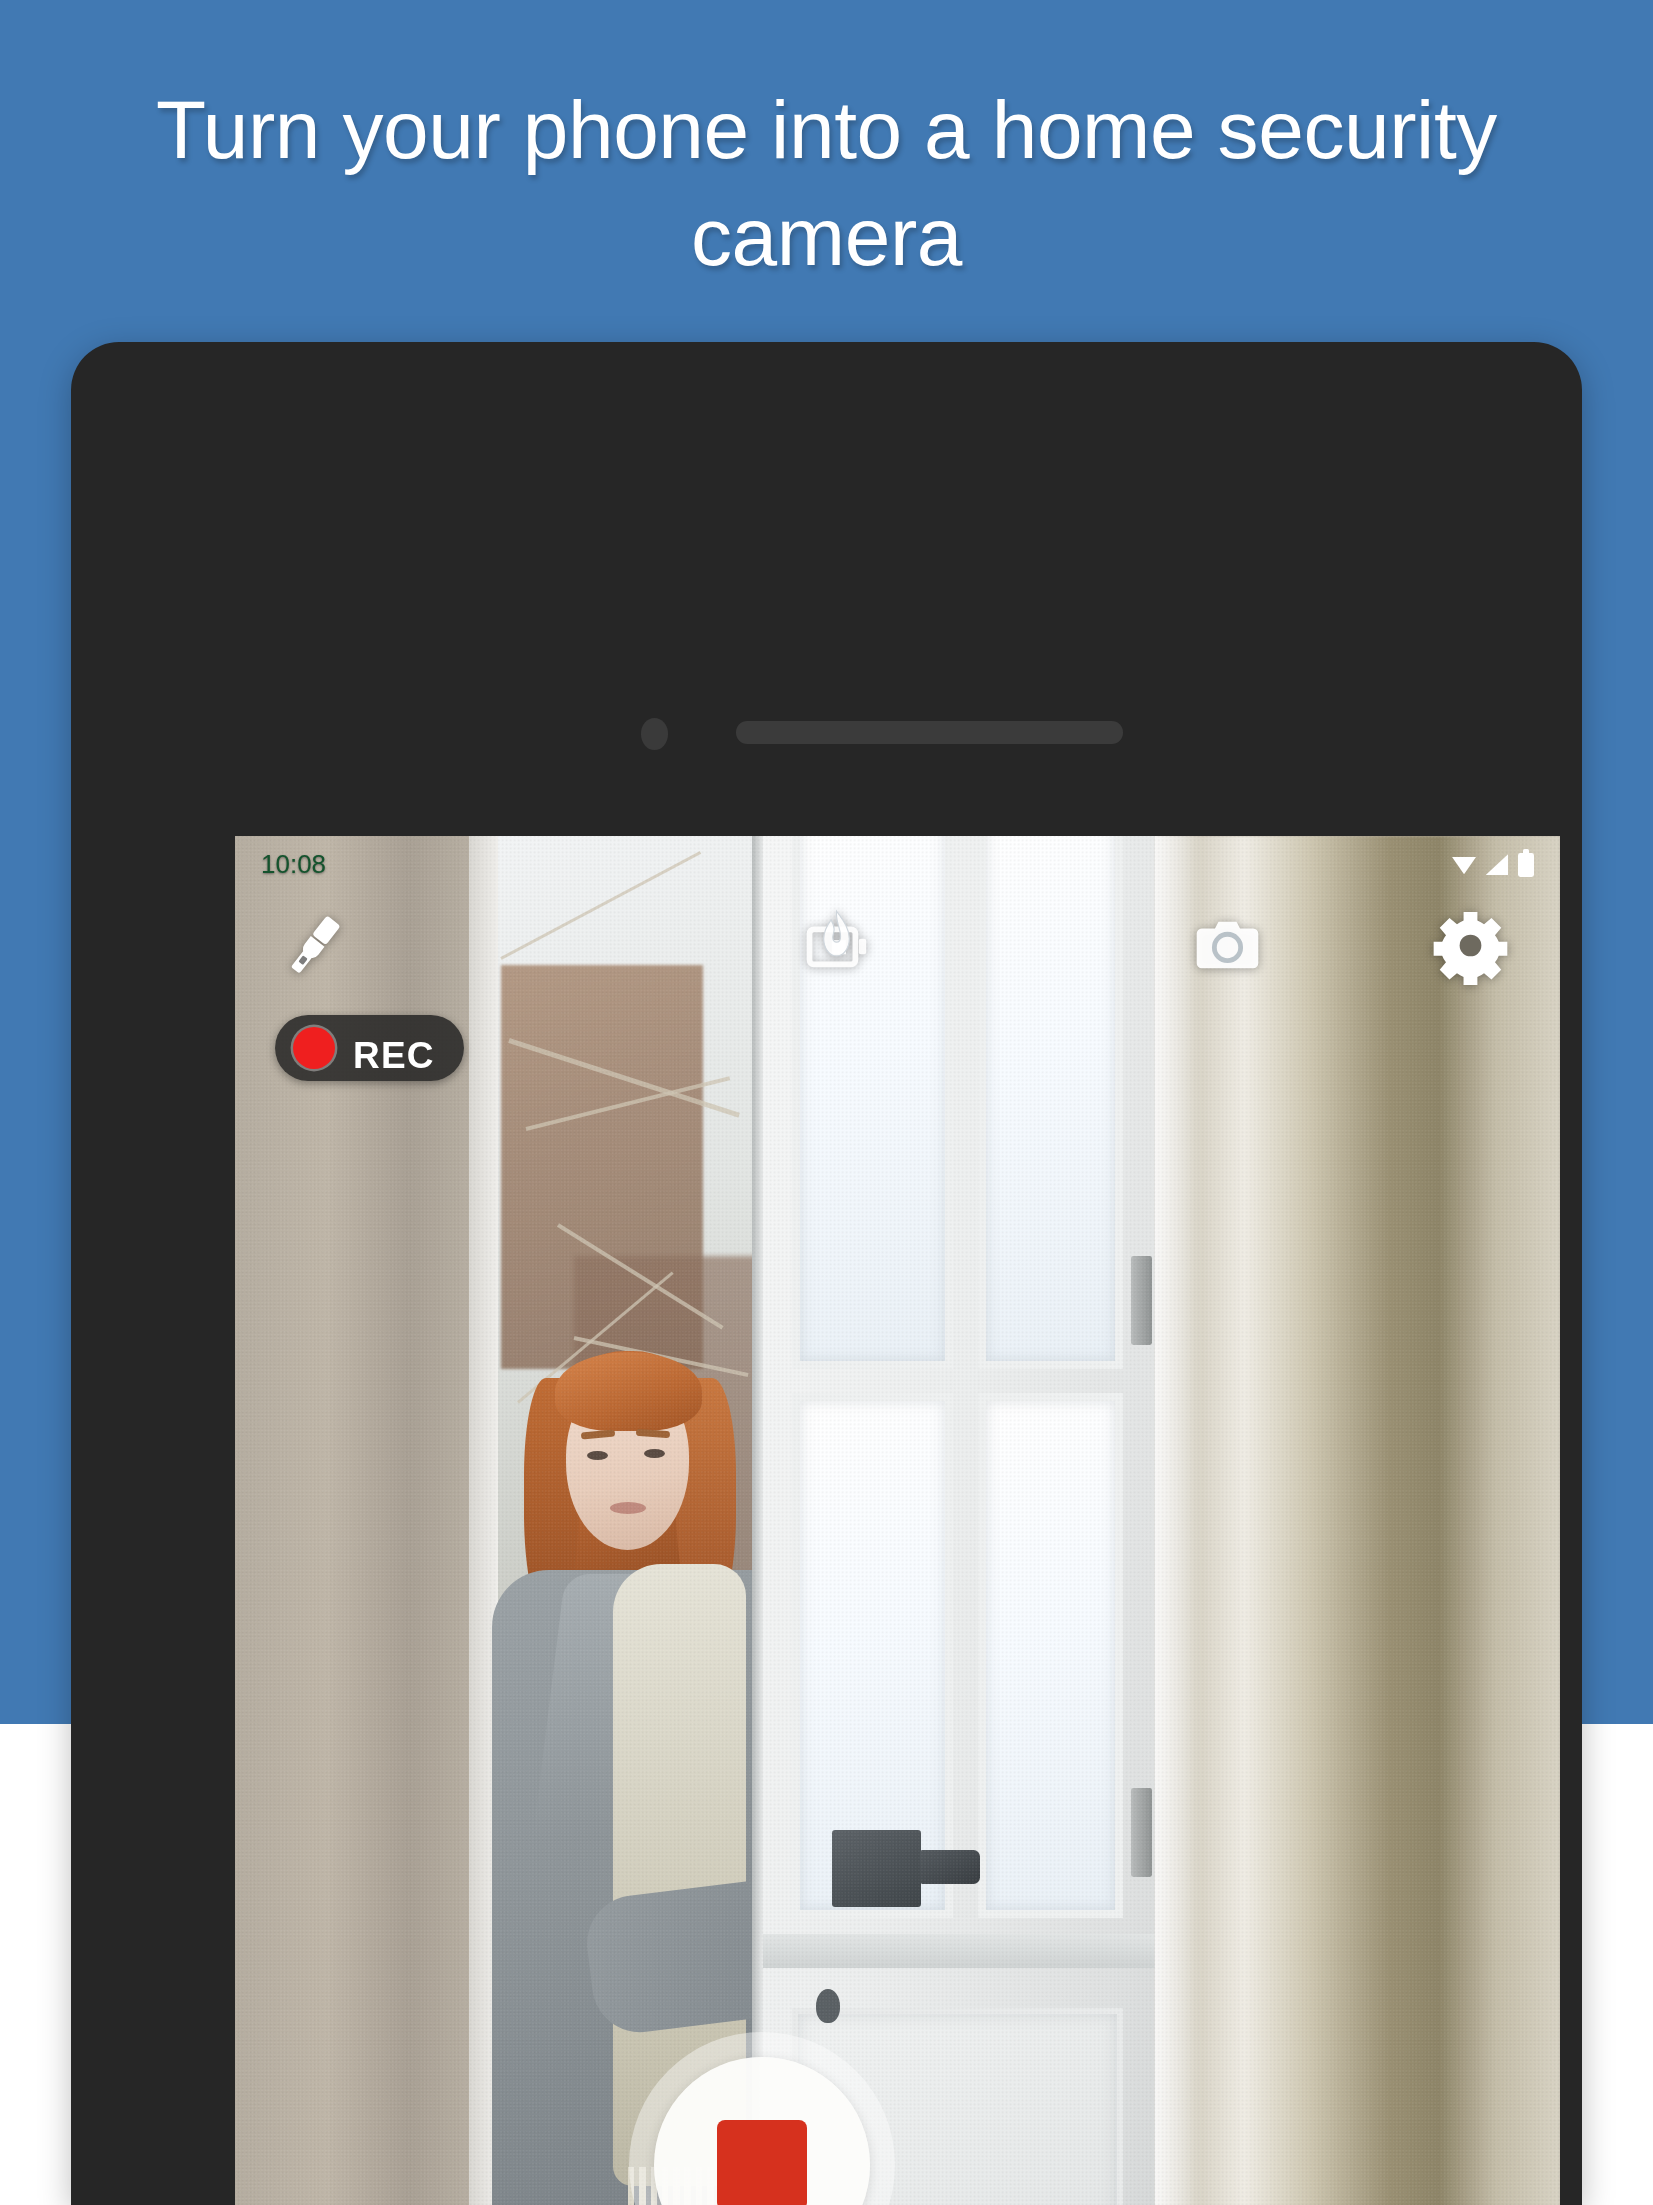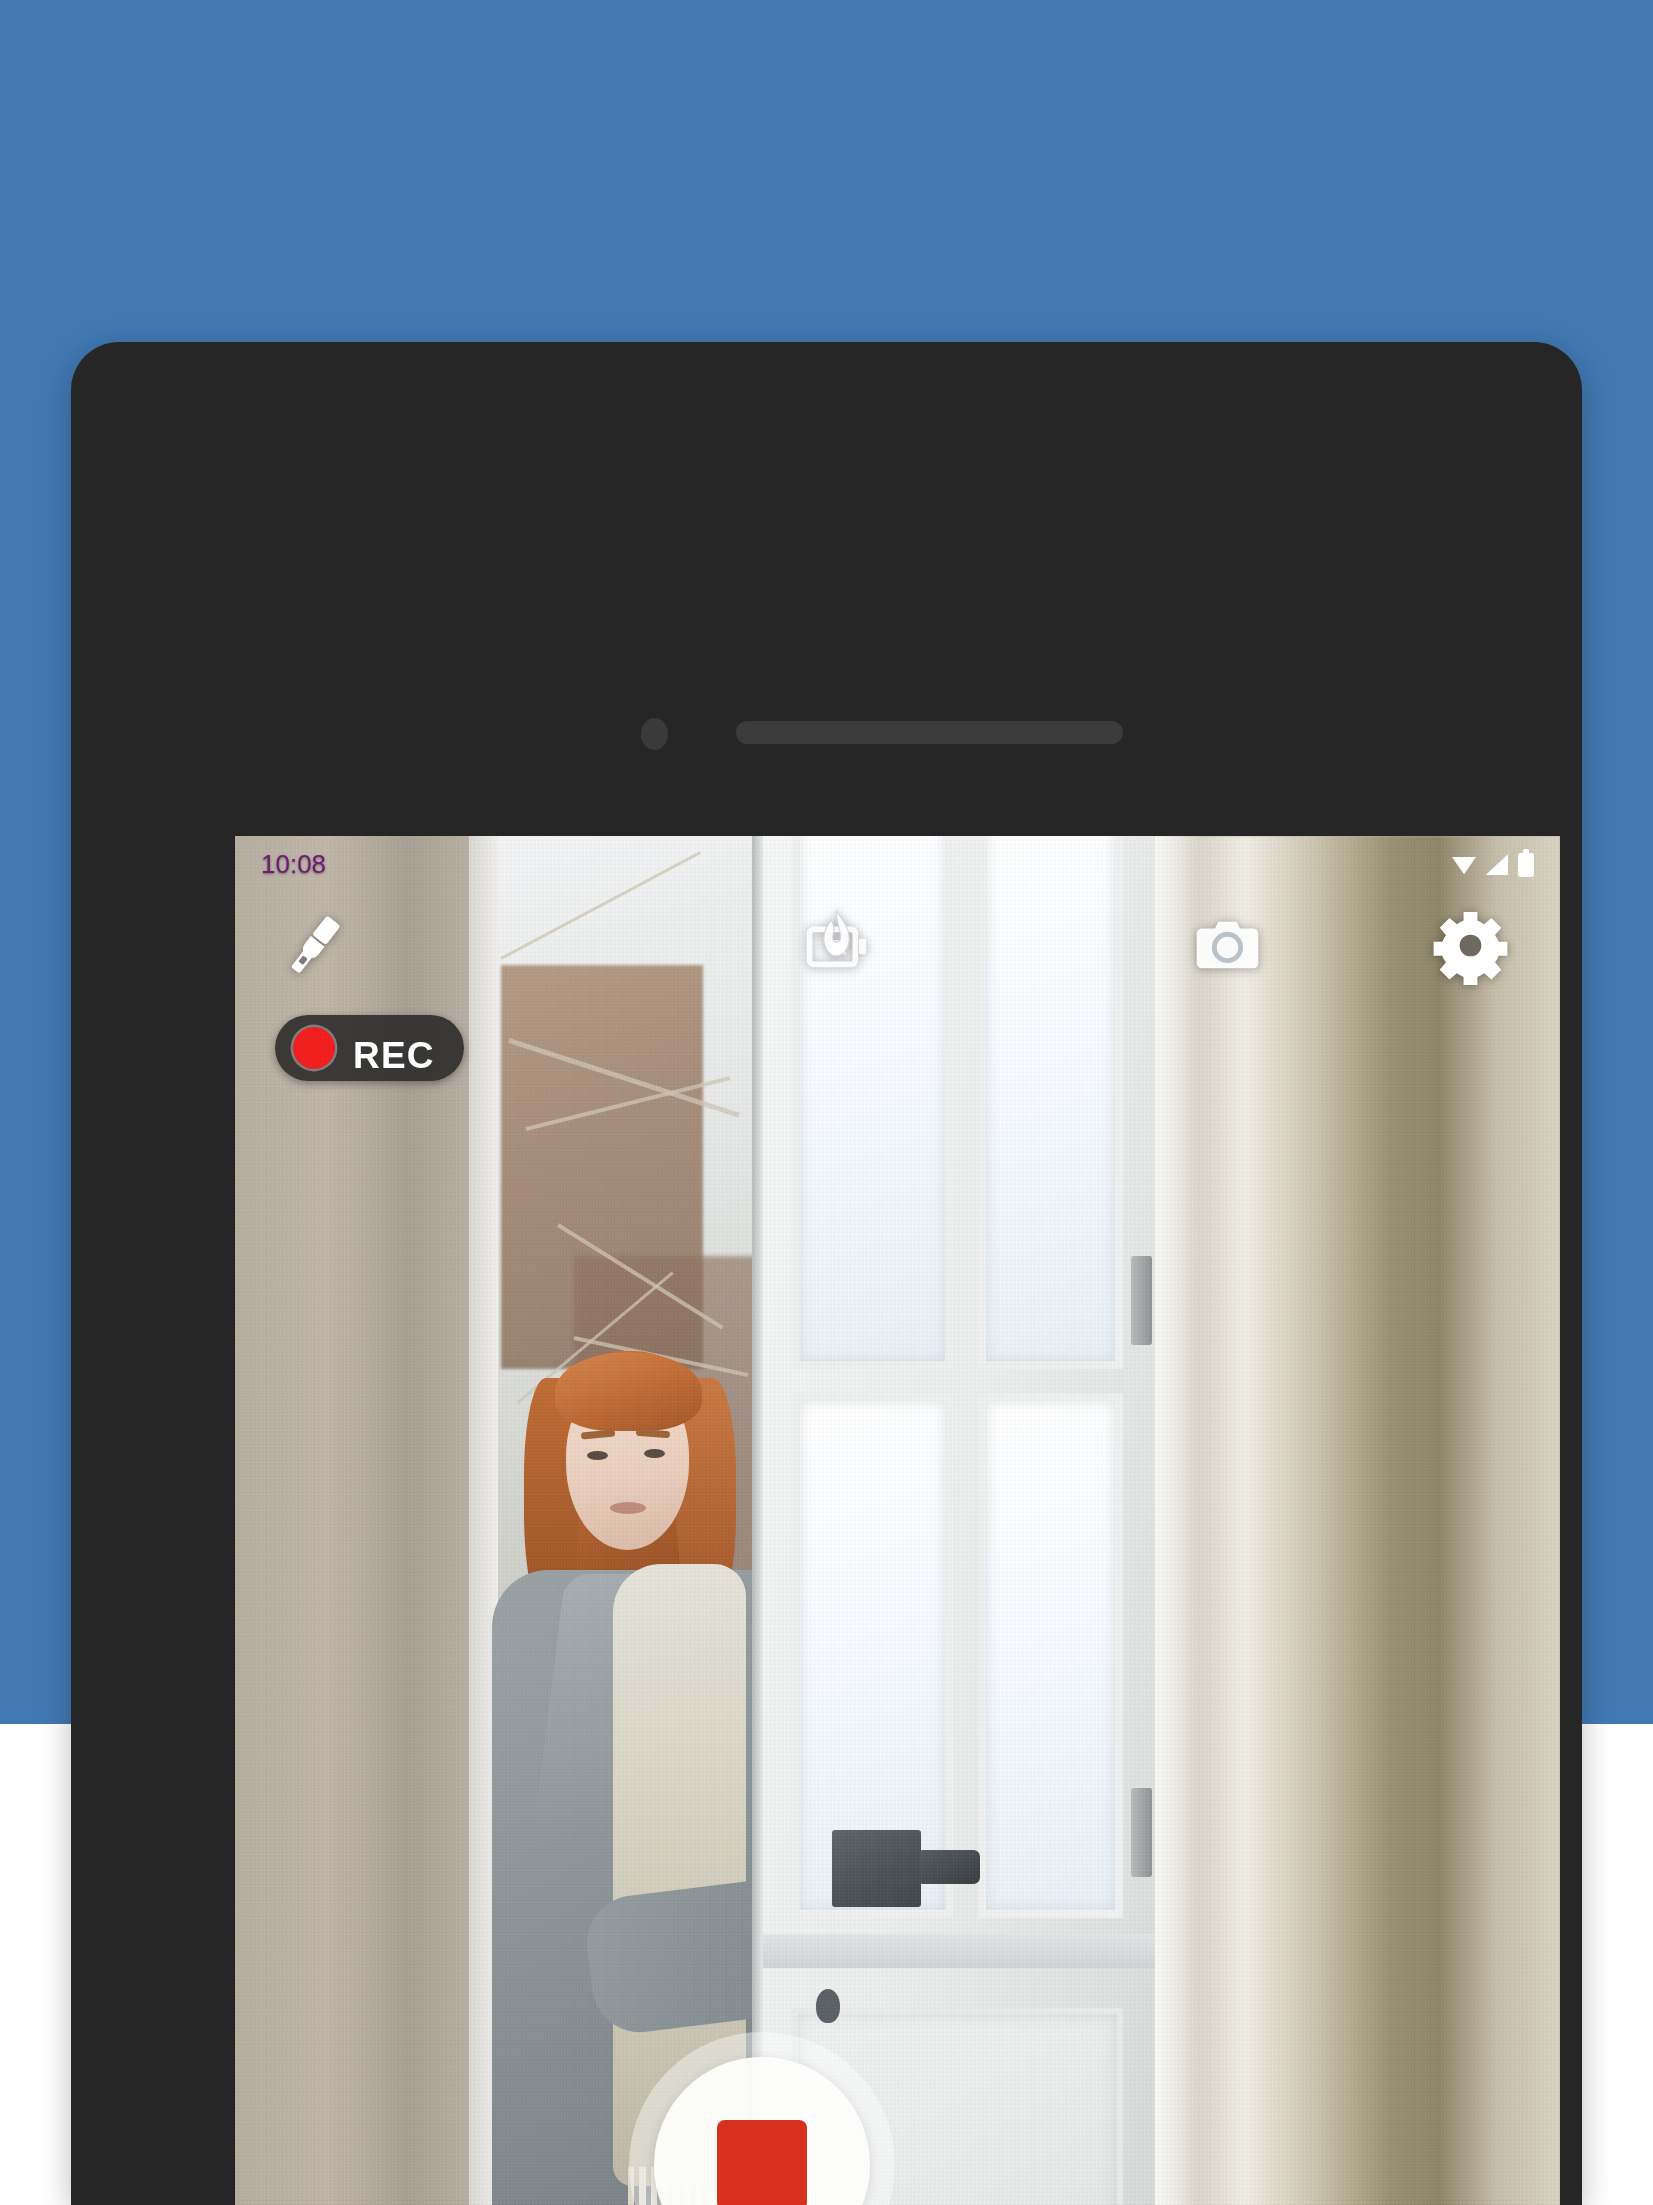--- a/index.html
+++ b/index.html
@@ -246,21 +246,21 @@
     background-size:3.2px 3.2px, 4px 4px;
     background-position:0 0, 1.6px 2.4px;
     pointer-events:none;
   }
 
   
   #statusbar {
     position:absolute; left:0; top:0; width:100%; height:57px;
     display:flex; align-items:center; justify-content:space-between;
     padding:0 26px;
-    color:#701a75;
+    color:#14532d;
     font-size:26px;
     text-shadow:0 0.8px 2.4px rgba(0,0,0,.45);
   }
   #status-icons { display:flex; align-items:center; gap:9.7px; }
   .ic-wifi {
     width:24px; height:19.4px;
     background:#fff;
     clip-path:polygon(0% 12%, 100% 12%, 50% 100%);
   }
   .ic-signal {
@@ -332,20 +332,21 @@
   }
 </style>
 </head>
 <body>
 
 <div id="page">
 
   <div id="hero-bg"></div>
   <div id="white-bg"></div>
 
+  <h1 id="headline">Turn your phone into a home security camera</h1>
 
   <div id="device">
 
     <div id="device-camera"></div>
     <div id="device-speaker"></div>
 
     <div id="screen">
 
       <div class="scene">
         <div class="wall-left"></div>

